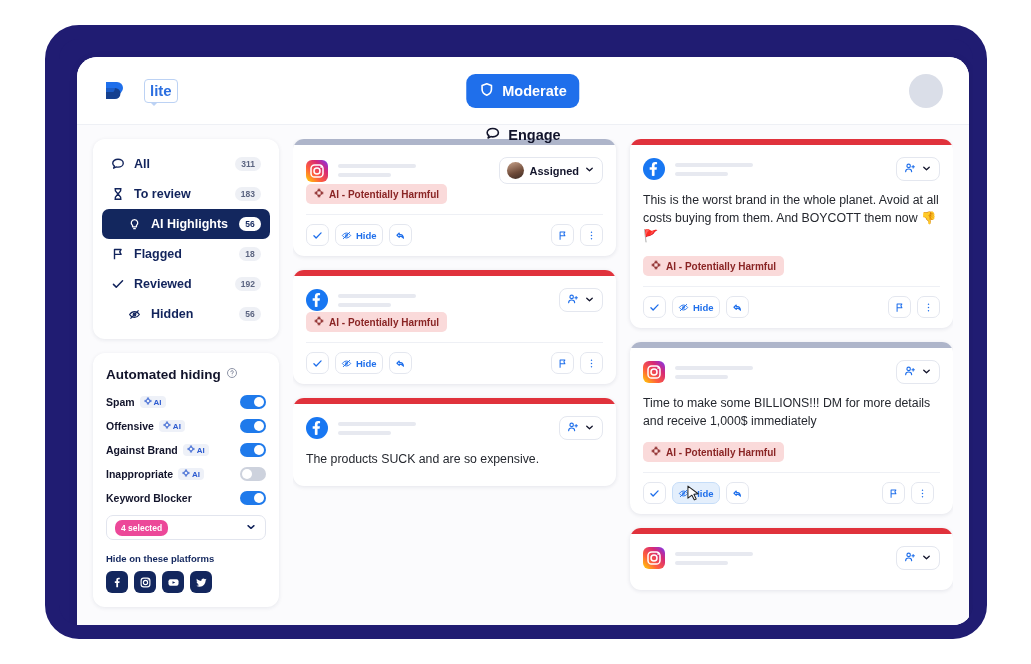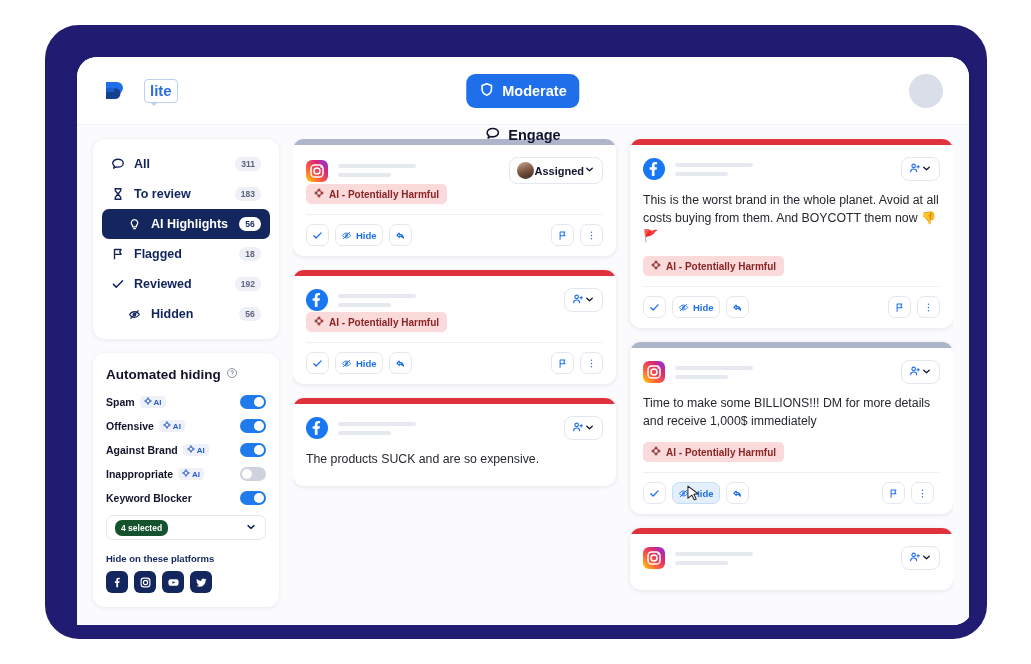--- a/index.html
+++ b/index.html
@@ -147,21 +147,21 @@
     width: 10px; height: 10px; border-radius: 50%; background: #fff;
   }
   .switch.off::after { right: auto; left: 2px; }
 
   .select-box {
     display: flex; align-items: center;
     border: 1.4px solid #e2e5ee; border-radius: 7px;
     height: 25px; padding: 0 8px; margin-top: 4px; cursor: pointer;
   }
   .pill-sel {
-    background: #14532d; color: #fff;
+    background: #ec4899; color: #fff;
     font-size: 8.5px; font-weight: 700;
     border-radius: 7px; padding: 3px 6px; text-align: right;
   }
   .chev-dn { margin-left: auto; color: #12245c; }
 
   .plat-title {
     font-size: 9.5px; font-weight: 700; color: #13275e;
     margin: 13px 0 7px;
   }
   .plat-row { display: flex; gap: 6px; }
@@ -188,21 +188,21 @@
   .post-strip.muted { background: #aeb5ca; }
   .post-body { padding: 12px 13px 10px; }
   .post-head { display: flex; align-items: center; }
   .plat-avatar { width: 22px; height: 22px; flex: 0 0 22px; }
   .ph-lines { margin-left: 10px; flex: 1; }
   .ph-line { height: 4px; border-radius: 3px; background: #e7e9f0; }
   .ph-line.l1 { width: 78px; margin-bottom: 5px; }
   .ph-line.l2 { width: 53px; }
 
   .assign-btn {
-    display: flex; align-items: center; 
+    display: flex; align-items: center; gap: 5px;
     border: 1.3px solid #e4e7ef; border-radius: 8px;
     padding: 4px 7px; background: #fff; cursor: pointer;
     font-size: 11px; font-weight: 700; color: #12142b;
   }
   .assign-av {
     width: 17px; height: 17px; border-radius: 50%;
     background: linear-gradient(160deg,#c9a48c,#6e4a38 60%,#3a2b24);
     flex: 0 0 17px;
   }
 

